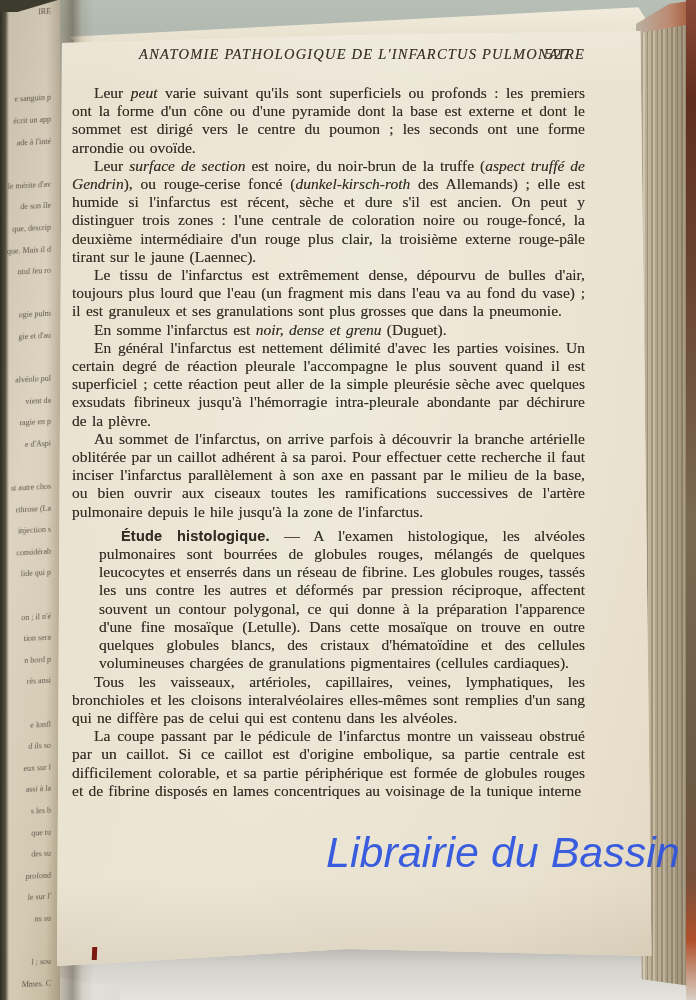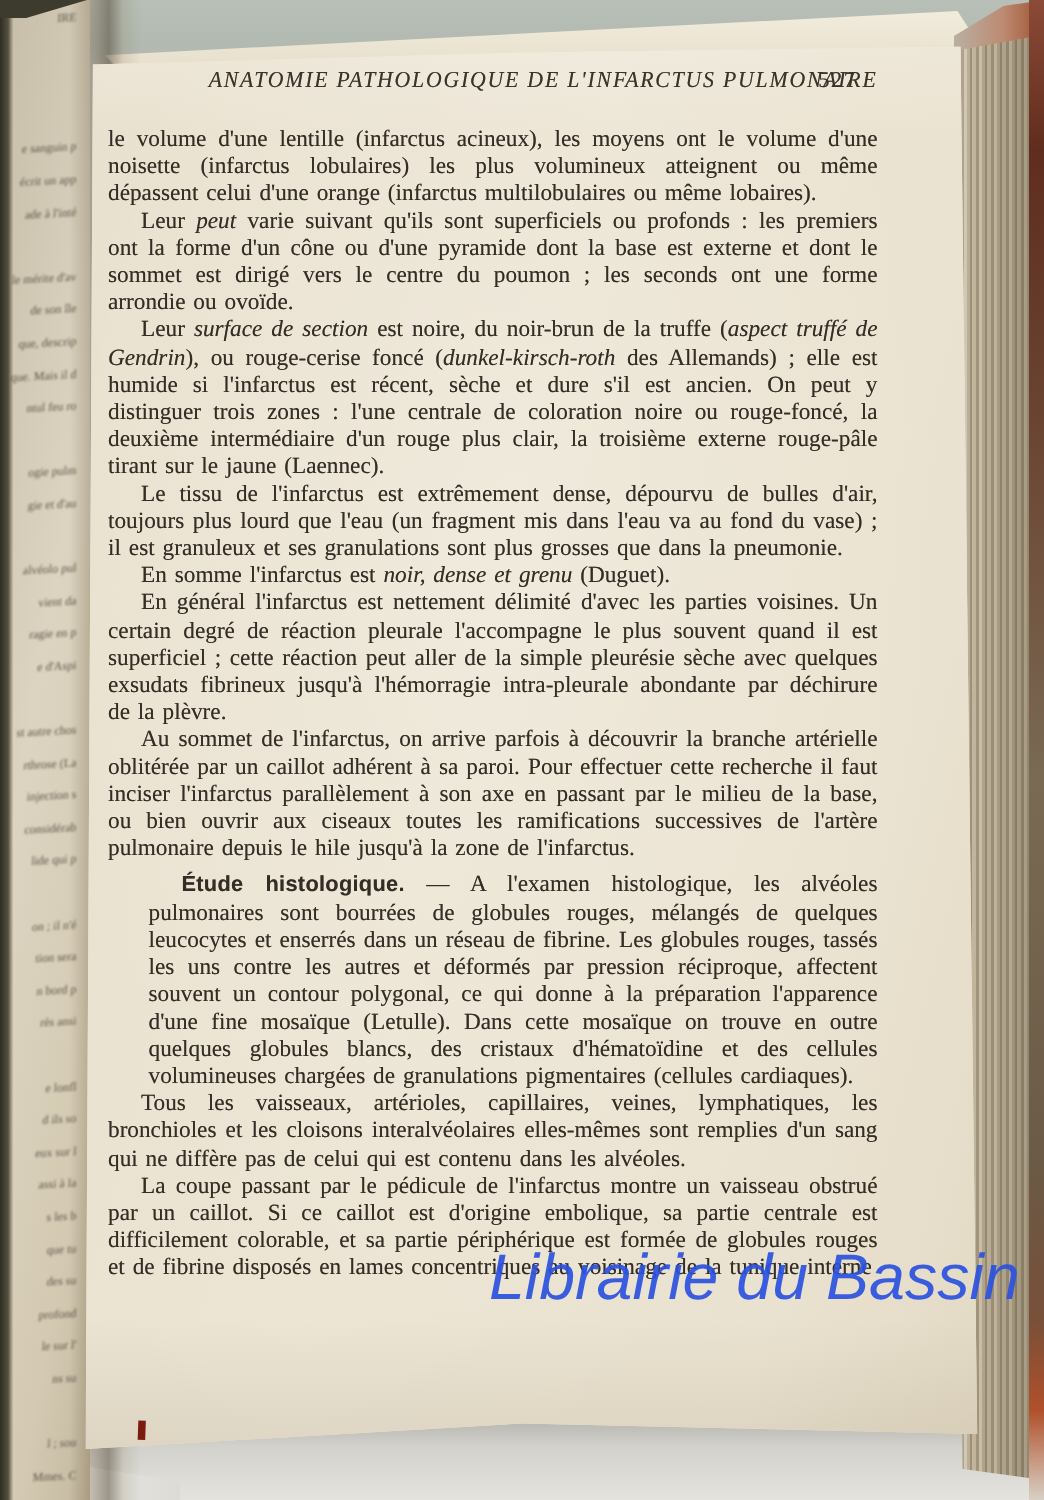--- a/index.html
+++ b/index.html
@@ -195,21 +195,20 @@
   <div class="gutter-shadow"></div>
 
   <div class="book-page"></div>
 
   <div class="page-content">
     <div class="page-header">
       <div class="page-title">ANATOMIE PATHOLOGIQUE DE L'INFARCTUS PULMONAIRE</div>
       <div class="page-number">527</div>
     </div>
     <div class="body-paragraphs">
-        <p class="noindent "><span>le volume d'une lentille (infarctus acineux), les moyens ont le volume d'une noisette (infarctus lobulaires) les plus volumineux atteignent ou même dépassent celui d'une orange (infarctus multilobulaires ou même lobaires).</span></p>
         <p class=""><span>Leur </span><span class="it">peut</span><span> varie suivant qu'ils sont superficiels ou profonds : les premiers ont la forme d'un cône ou d'une pyramide dont la base est externe et dont le sommet est dirigé vers le centre du poumon ; les seconds ont une forme arrondie ou ovoïde.</span></p>
         <p class=""><span>Leur </span><span class="it">surface de section</span><span> est noire, du noir-brun de la truffe (</span><span class="it">aspect truffé de Gendrin</span><span>), ou rouge-cerise foncé (</span><span class="it">dunkel-kirsch-roth</span><span> des Allemands) ; elle est humide si l'infarctus est récent, sèche et dure s'il est ancien. On peut y distinguer trois zones : l'une centrale de coloration noire ou rouge-foncé, la deuxième intermédiaire d'un rouge plus clair, la troisième externe rouge-pâle tirant sur le jaune (Laennec).</span></p>
         <p class=""><span>Le tissu de l'infarctus est extrêmement dense, dépourvu de bulles d'air, toujours plus lourd que l'eau (un fragment mis dans l'eau va au fond du vase) ; il est granuleux et ses granulations sont plus grosses que dans la pneumonie.</span></p>
         <p class=""><span>En somme l'infarctus est </span><span class="it">noir, dense et grenu</span><span> (Duguet).</span></p>
         <p class=""><span>En général l'infarctus est nettement délimité d'avec les parties voisines. Un certain degré de réaction pleurale l'accompagne le plus souvent quand il est superficiel ; cette réaction peut aller de la simple pleurésie sèche avec quelques exsudats fibrineux jusqu'à l'hémorragie intra-pleurale abondante par déchirure de la plèvre.</span></p>
         <p class=""><span>Au sommet de l'infarctus, on arrive parfois à découvrir la branche artérielle oblitérée par un caillot adhérent à sa paroi. Pour effectuer cette recherche il faut inciser l'infarctus parallèlement à son axe en passant par le milieu de la base, ou bien ouvrir aux ciseaux toutes les ramifications successives de l'artère pulmonaire depuis le hile jusqu'à la zone de l'infarctus.</span></p>
         <p class="gap-before"><span class="bd">Étude histologique.</span><span> — A l'examen histologique, les alvéoles pulmonaires sont bourrées de globules rouges, mélangés de quelques leucocytes et enserrés dans un réseau de fibrine. Les globules rouges, tassés les uns contre les autres et déformés par pression réciproque, affectent souvent un contour polygonal, ce qui donne à la préparation l'apparence d'une fine mosaïque (Letulle). Dans cette mosaïque on trouve en outre quelques globules blancs, des cristaux d'hématoïdine et des cellules volumineuses chargées de granulations pigmentaires (cellules cardiaques).</span></p>
         <p class=""><span>Tous les vaisseaux, artérioles, capillaires, veines, lymphatiques, les bronchioles et les cloisons interalvéolaires elles-mêmes sont remplies d'un sang qui ne diffère pas de celui qui est contenu dans les alvéoles.</span></p>
         <p class=""><span>La coupe passant par le pédicule de l'infarctus montre un vaisseau obstrué par un caillot. Si ce caillot est d'origine embolique, sa partie centrale est difficilement colorable, et sa partie périphérique est formée de globules rouges et de fibrine disposés en lames concentriques au voisinage de la tunique interne</span></p>
       </div>

